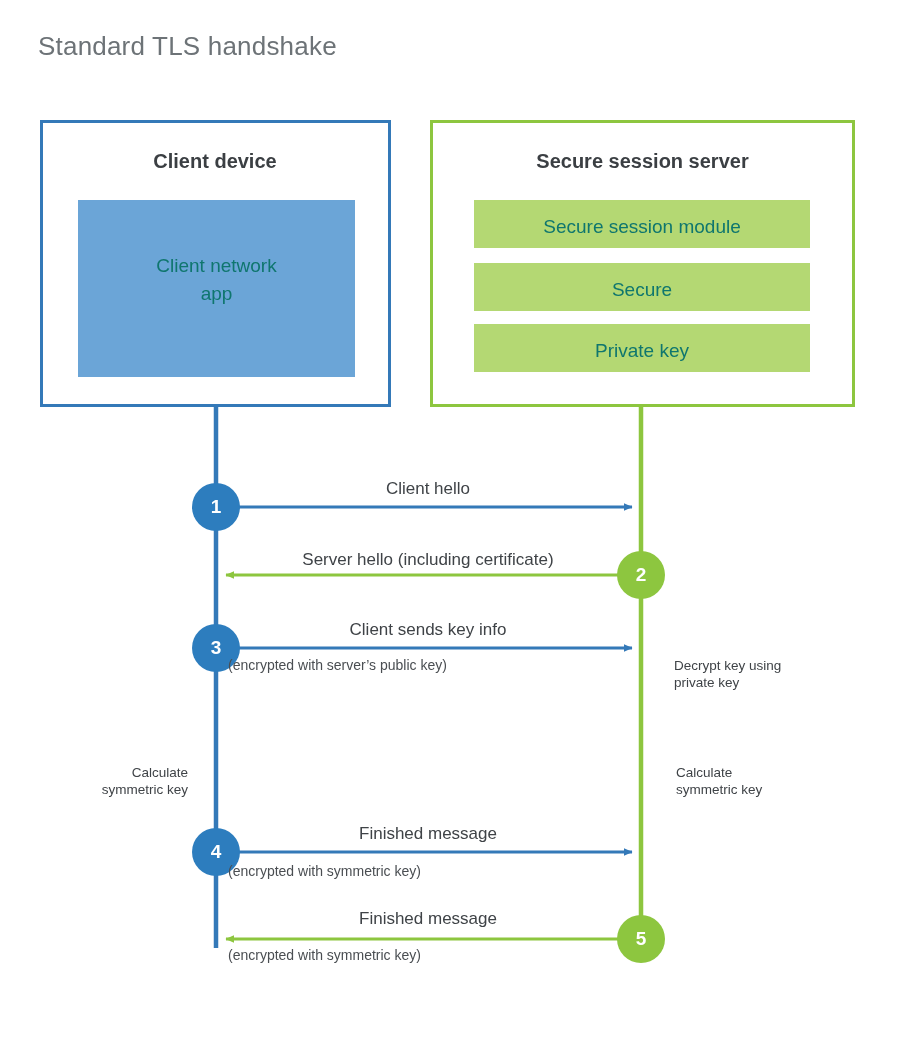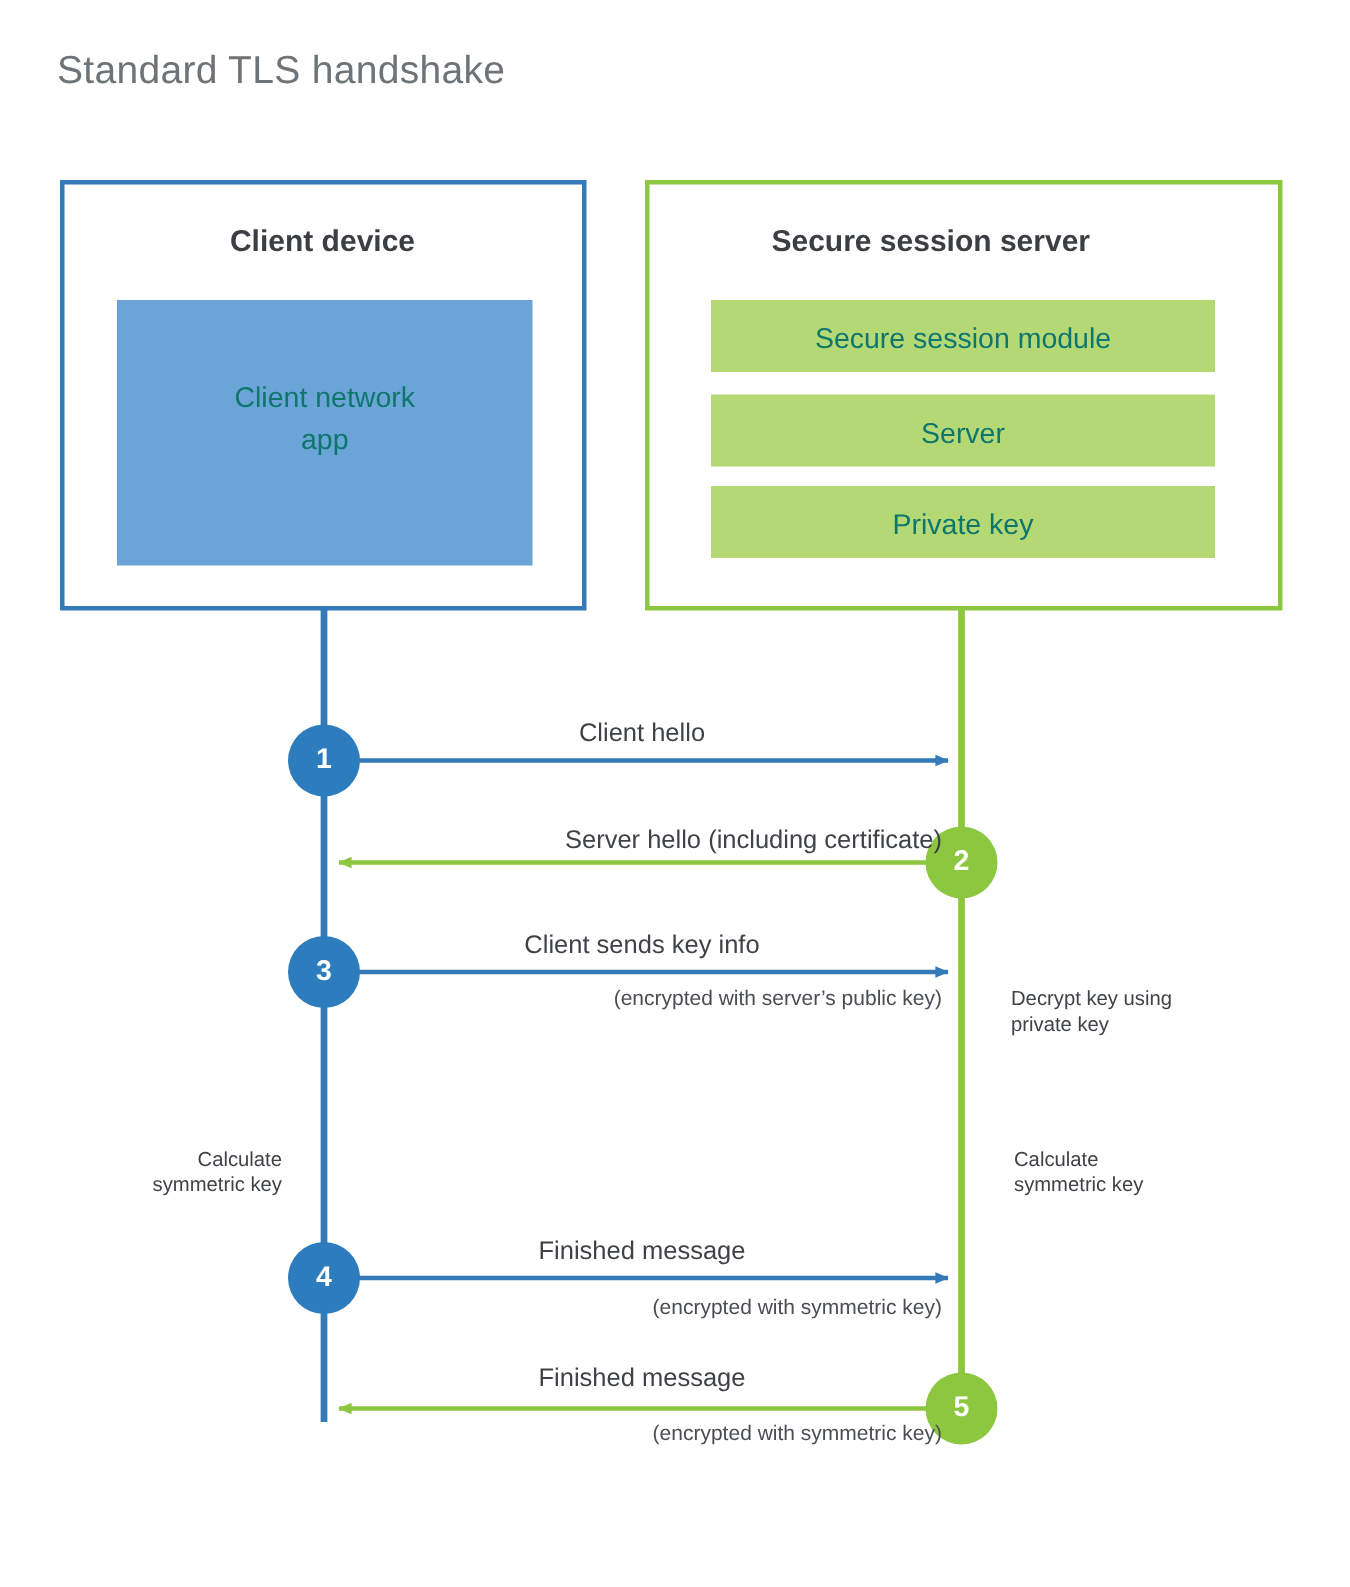--- a/index.html
+++ b/index.html
@@ -41,21 +41,21 @@
     letter-spacing: 0.2px;
   }
   .panel-title {
     font-size: 20px;
     font-weight: bold;
     color: #3b3f43;
     text-align: center;
     width: 100%;
   }
   #client-panel-title { left: 40px; top: 150px; width: 350px; }
-  #server-panel-title { left: 408px; top: 150px; width: 425px; }
+  #server-panel-title { left: 430px; top: 150px; width: 425px; }
 
   .inner-box-label {
     color: #0f766e;
     font-size: 19px;
     font-weight: 400;
     text-align: center;
     line-height: 28px;
   }
   #client-app-label {
     left: 78px; top: 252px; width: 277px;
@@ -81,21 +81,21 @@
     position: absolute;
     font-size: 17px;
     color: #3f4347;
     text-align: center;
     white-space: pre;
   }
   .msg-sub {
     position: absolute;
     font-size: 14px;
     color: #4a4e52;
-    text-align: right;
+    text-align: left;
     white-space: pre;
   }
   .note {
     position: absolute;
     font-size: 13.5px;
     color: #3f4347;
     line-height: 17px;
     white-space: pre;
     margin-top: 25px;
   }
@@ -148,32 +148,32 @@
   <div class="lbl panel-title" id="client-panel-title">Client device</div>
 
   <div class="lbl" id="page-title">Standard TLS handshake</div>
 
   <div class="lbl panel-title" id="server-panel-title">Secure session server</div>
 
   <div class="lbl inner-box-label" id="client-app-label">Client network
 app</div>
 
   <div class="lbl inner-box-label server-row-label" id="server-row-0-label">Secure session module</div>
-  <div class="lbl inner-box-label server-row-label" id="server-row-1-label">Server</div>
+  <div class="lbl inner-box-label server-row-label" id="server-row-1-label">Secure</div>
   <div class="lbl inner-box-label server-row-label" id="server-row-2-label">Private key</div>
 
   <div class="step-num" style="left:192px; top:496px;">1</div>
   <div class="step-num" style="left:617px; top:564px;">2</div>
   <div class="step-num" style="left:192px; top:637px;">3</div>
   <div class="step-num" style="left:192px; top:841px;">4</div>
   <div class="step-num" style="left:617px; top:928px;">5</div>
 
   <div class="msg-main" style="left:228px; top:479px; width:400px;">Client hello</div>
 
-  <div class="msg-main" style="left:228px; top:550px; width:400px;text-align:right;">Server hello (including certificate)</div>
+  <div class="msg-main" style="left:228px; top:550px; width:400px;">Server hello (including certificate)</div>
 
   <div class="msg-main" style="left:228px; top:620px; width:400px;">Client sends key info</div>
   <div class="msg-sub" style="left:228px; top:657px; width:400px;">(encrypted with server’s public key)</div>
 
   <div class="msg-main" style="left:228px; top:824px; width:400px;">Finished message</div>
   <div class="msg-sub" style="left:228px; top:863px; width:400px;">(encrypted with symmetric key)</div>
 
   <div class="msg-main" style="left:228px; top:909px; width:400px;">Finished message</div>
   <div class="msg-sub" style="left:228px; top:947px; width:400px;">(encrypted with symmetric key)</div>
 

